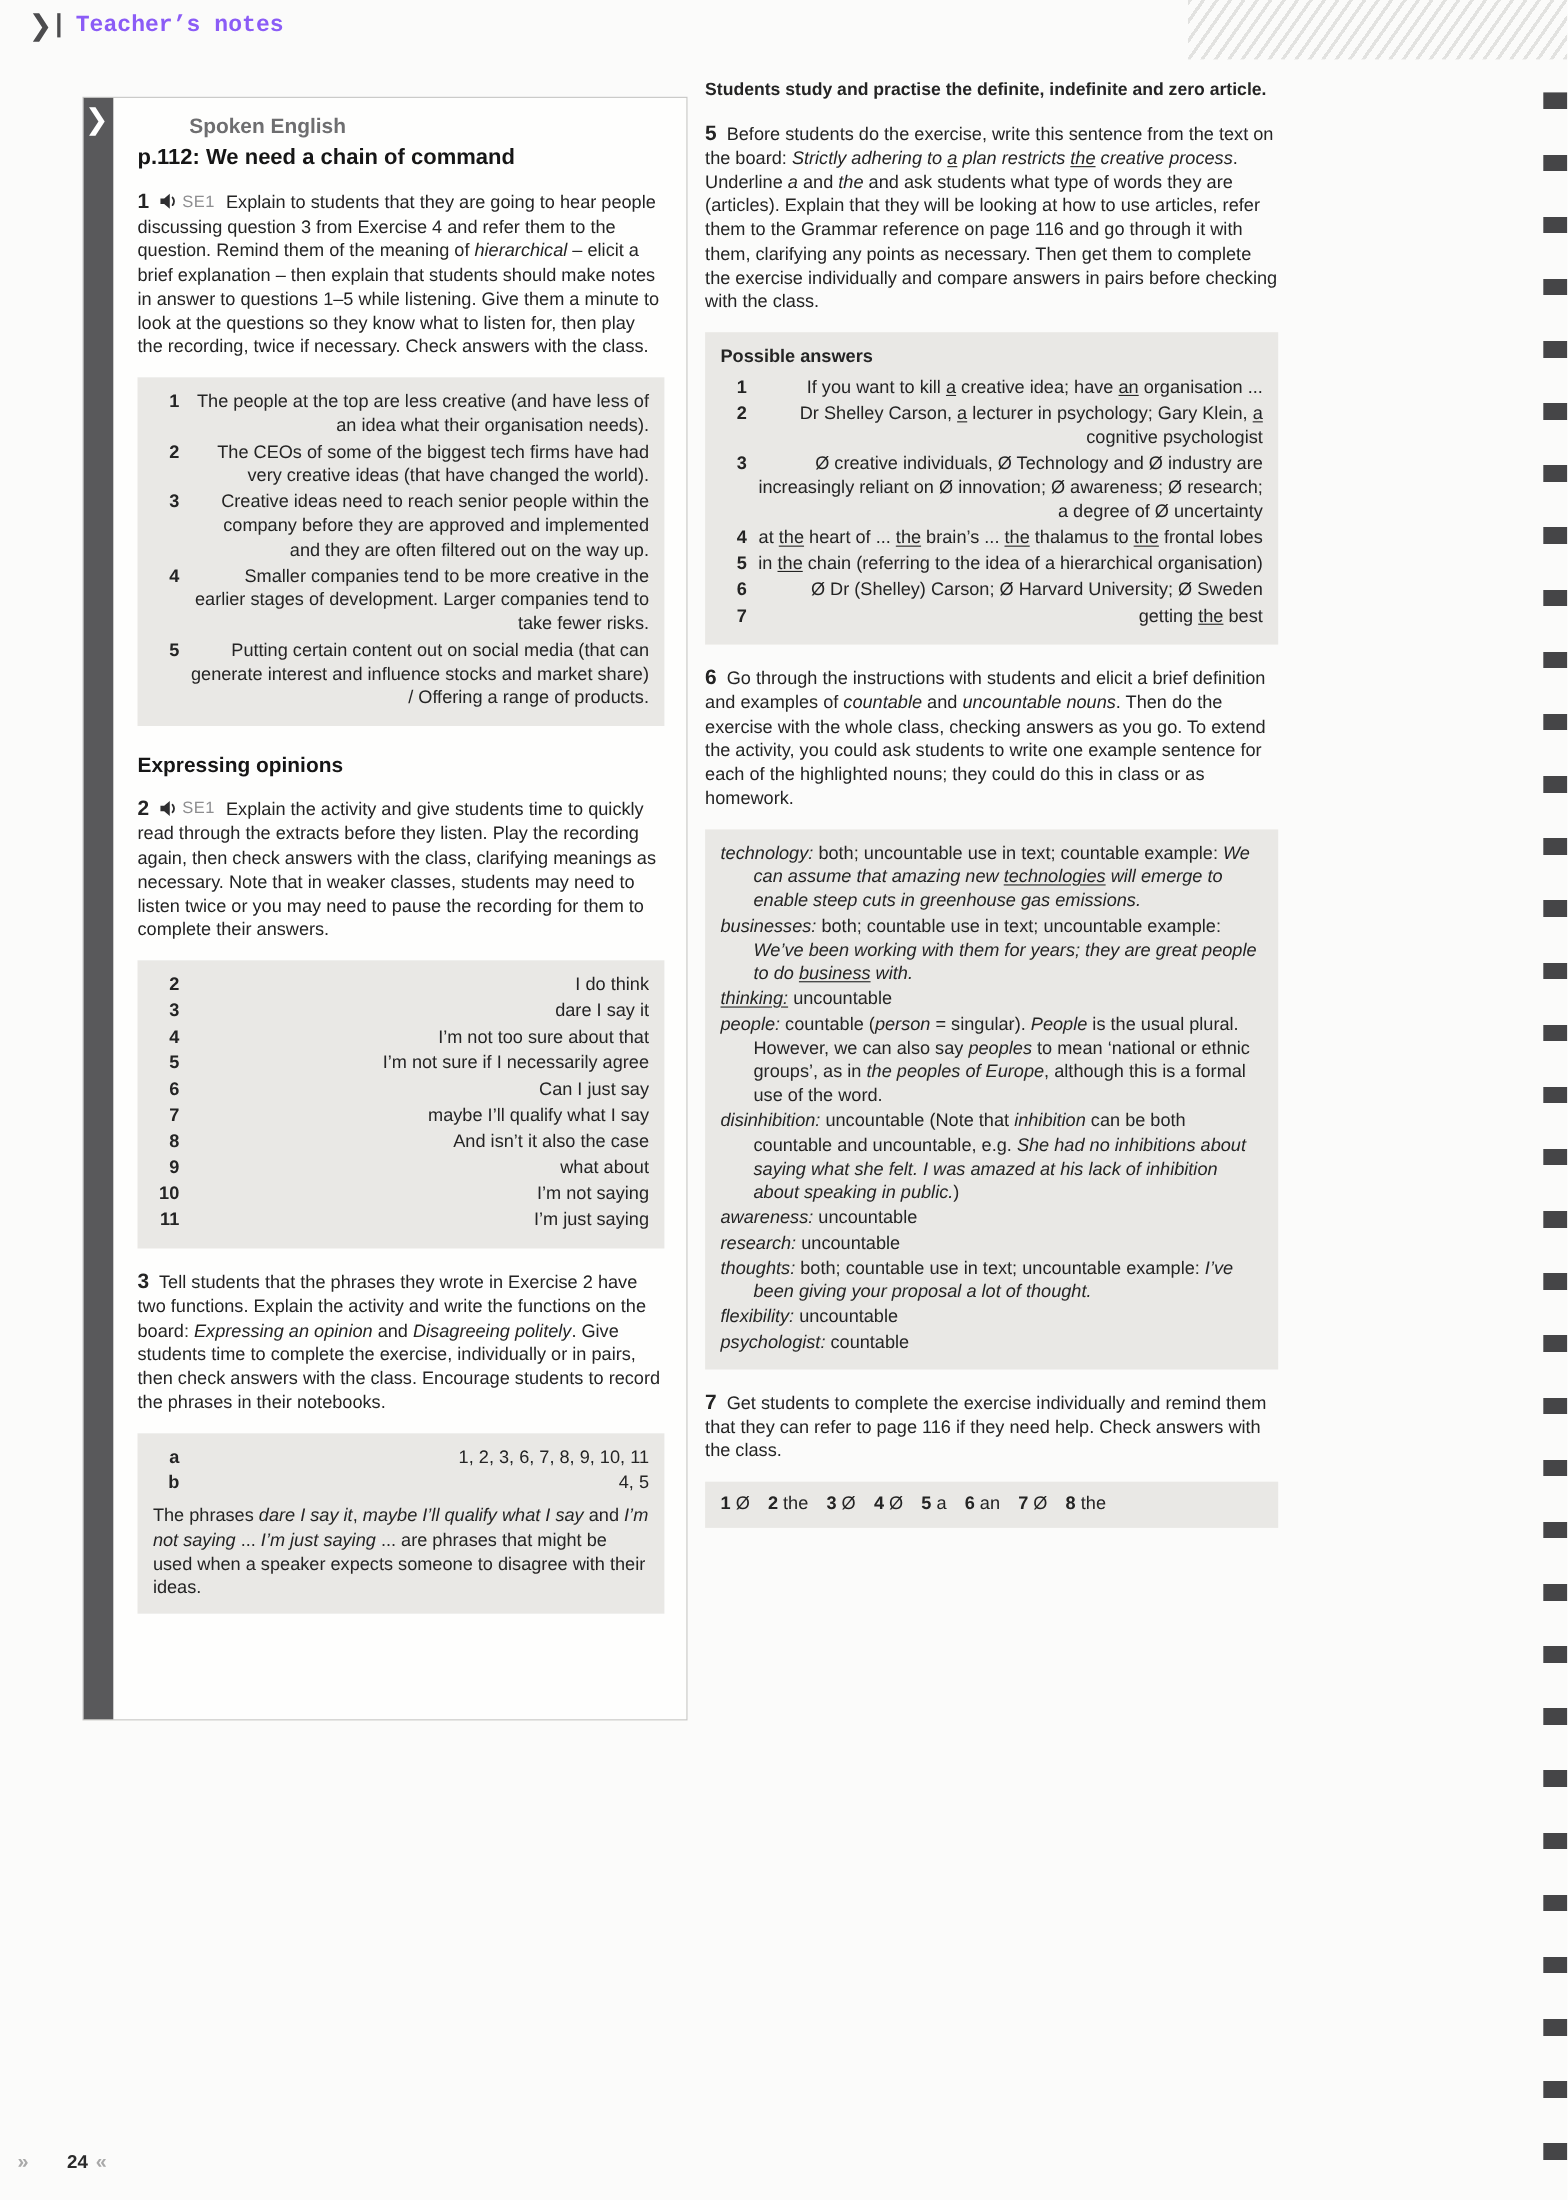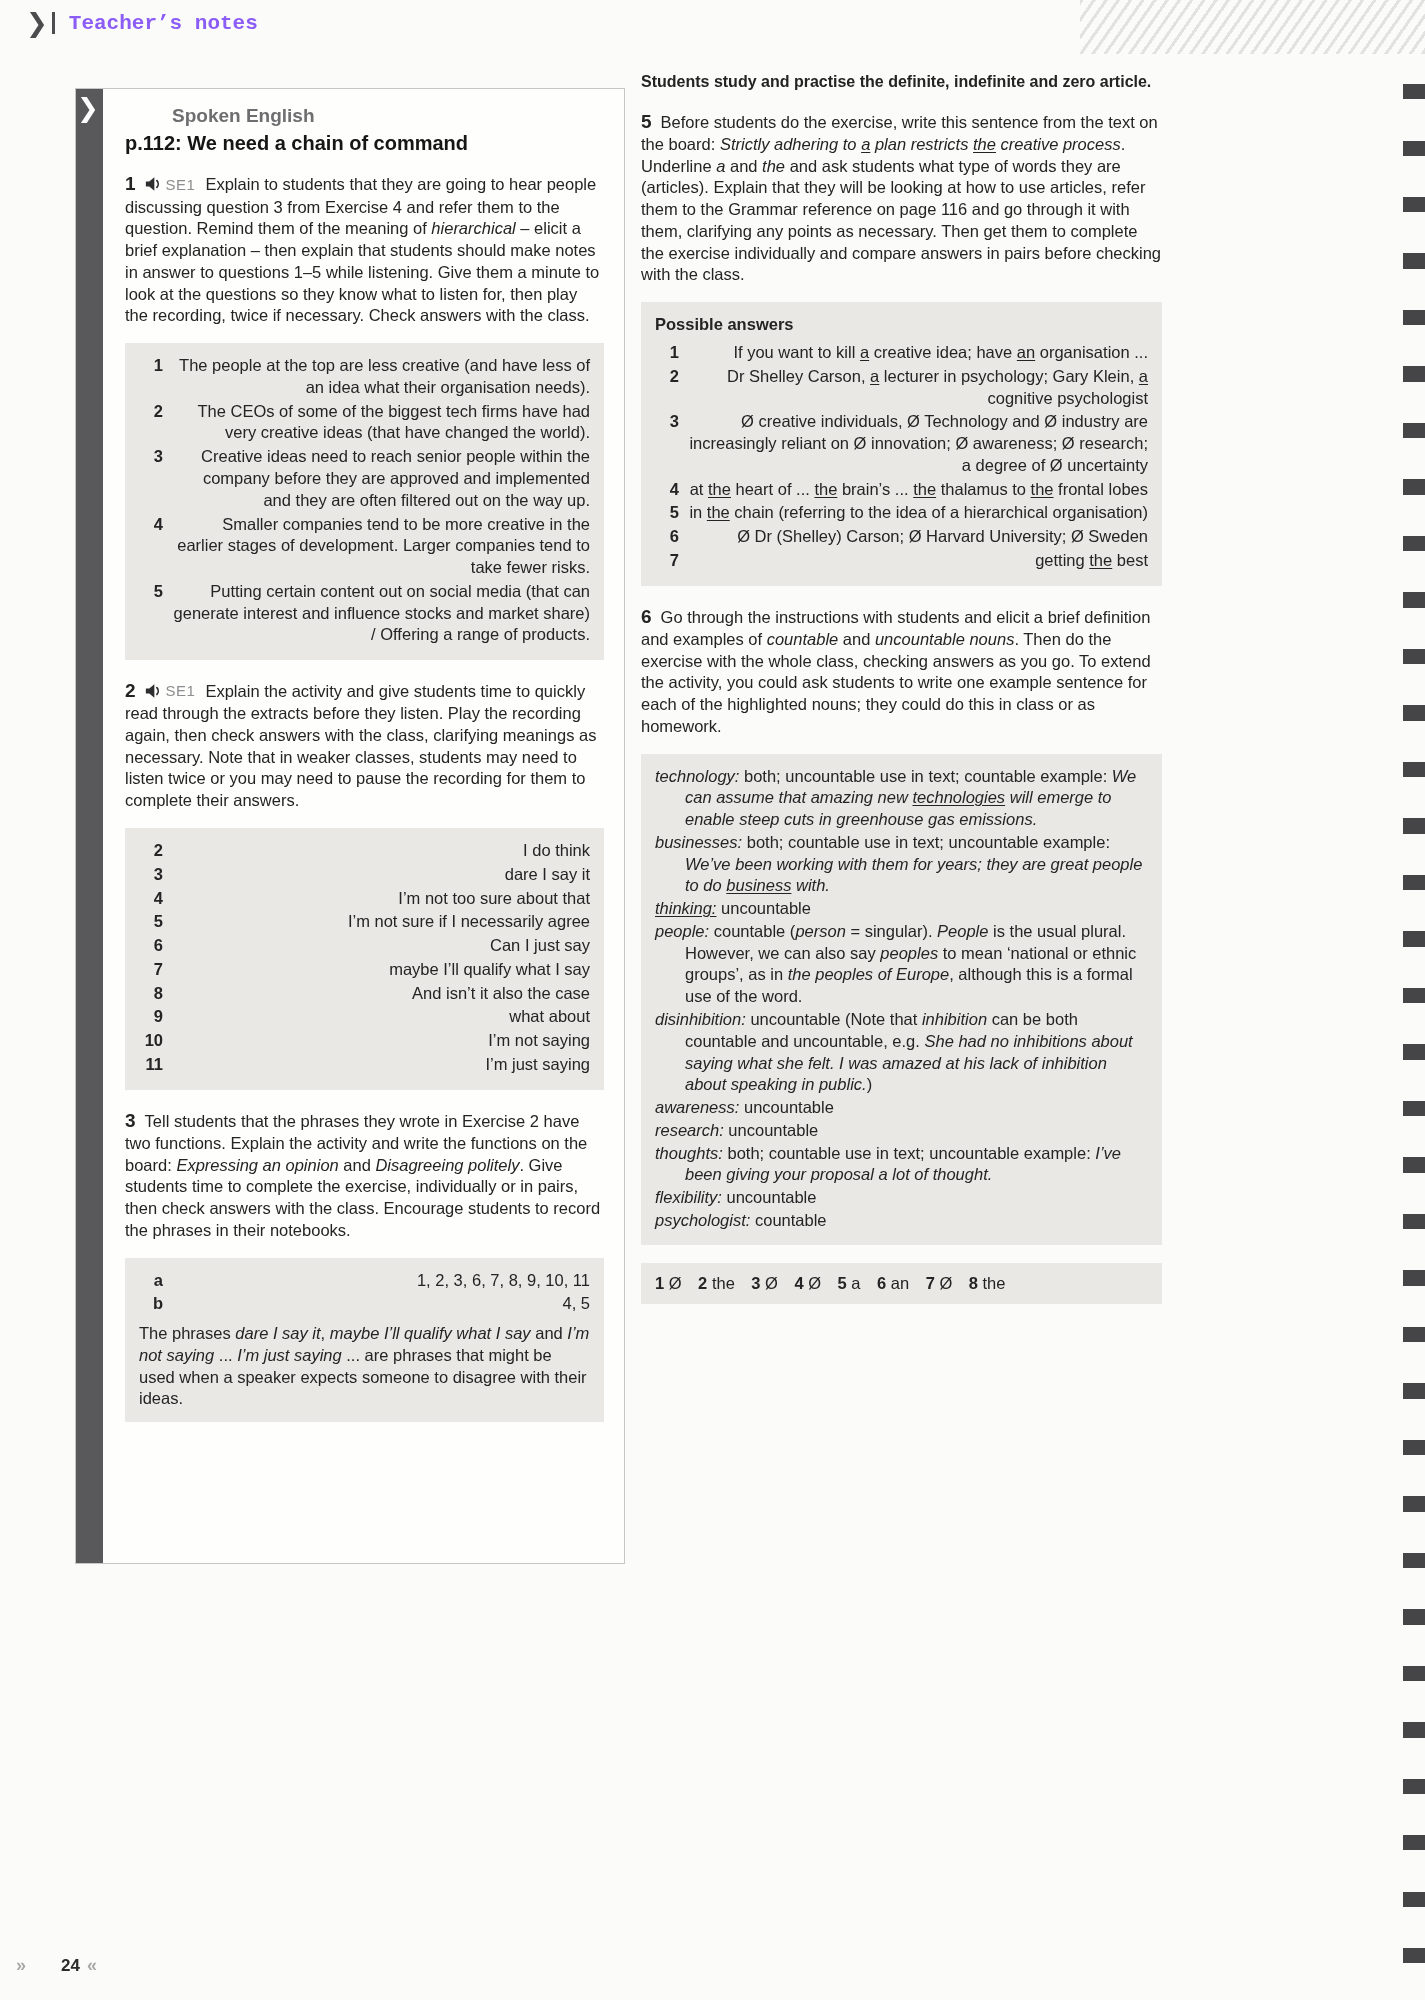--- a/index.html
+++ b/index.html
@@ -98,20 +98,21 @@
             <span class="anum">4</span>
             <span class="atext">Smaller companies tend to be more creative in the earlier stages of development. Larger companies tend to take fewer risks.</span>
           </div>
 
           <div class="arow">
             <span class="anum">5</span>
             <span class="atext">Putting certain content out on social media (that can generate interest and influence stocks and market share) / Offering a range of products.</span>
           </div>
         </div>
 
+      <h3 class="sub">Expressing opinions</h3>
 
       <p class="ex"><span class="num">2</span><span class="audio">
             <svg width="17" height="16" viewBox="0 0 20 18" aria-hidden="true">
               <path d="M1 6h4l6-5v16l-6-5H1z" fill="#2e2e30"></path>
               <path d="M14 5c2 2.2 2 5.8 0 8" stroke="#2e2e30" stroke-width="2" fill="none" stroke-linecap="round"></path>
             </svg>
             <span class="se">SE1</span>
           </span><span><span>Explain the activity and give students time to quickly read through the extracts before they listen. Play the recording again, then check answers with the class, clarifying meanings as necessary. Note that in weaker classes, students may need to listen twice or you may need to pause the recording for them to complete their answers.</span></span></p>
 
       <div class="abox">
@@ -251,20 +252,21 @@
 
         <div class="hang"><span class="it">research:</span><span> uncountable</span></div>
 
         <div class="hang"><span class="it">thoughts:</span><span> both; countable use in text; uncountable example: </span><span class="it">I’ve been giving your proposal a lot of thought.</span></div>
 
         <div class="hang"><span class="it">flexibility:</span><span> uncountable</span></div>
 
         <div class="hang"><span class="it">psychologist:</span><span> countable</span></div>
       </div>
 
+    <p class="ex"><span class="num">7</span><span><span>Get students to complete the exercise individually and remind them that they can refer to page 116 if they need help. Check answers with the class.</span></span></p>
 
     <div class="abox key">
       <span><span class="bd">1</span><span> Ø </span><span class="bd">2</span><span> the </span><span class="bd">3</span><span> Ø </span><span class="bd">4</span><span> Ø </span><span class="bd">5</span><span> a </span><span class="bd">6</span><span> an </span><span class="bd">7</span><span> Ø </span><span class="bd">8</span><span> the</span></span>
     </div>
   </section>
 
   <footer class="foot">
     <span class="fchev">»</span>
     <span class="pnum">24</span>
     <span class="fchev">«</span>

